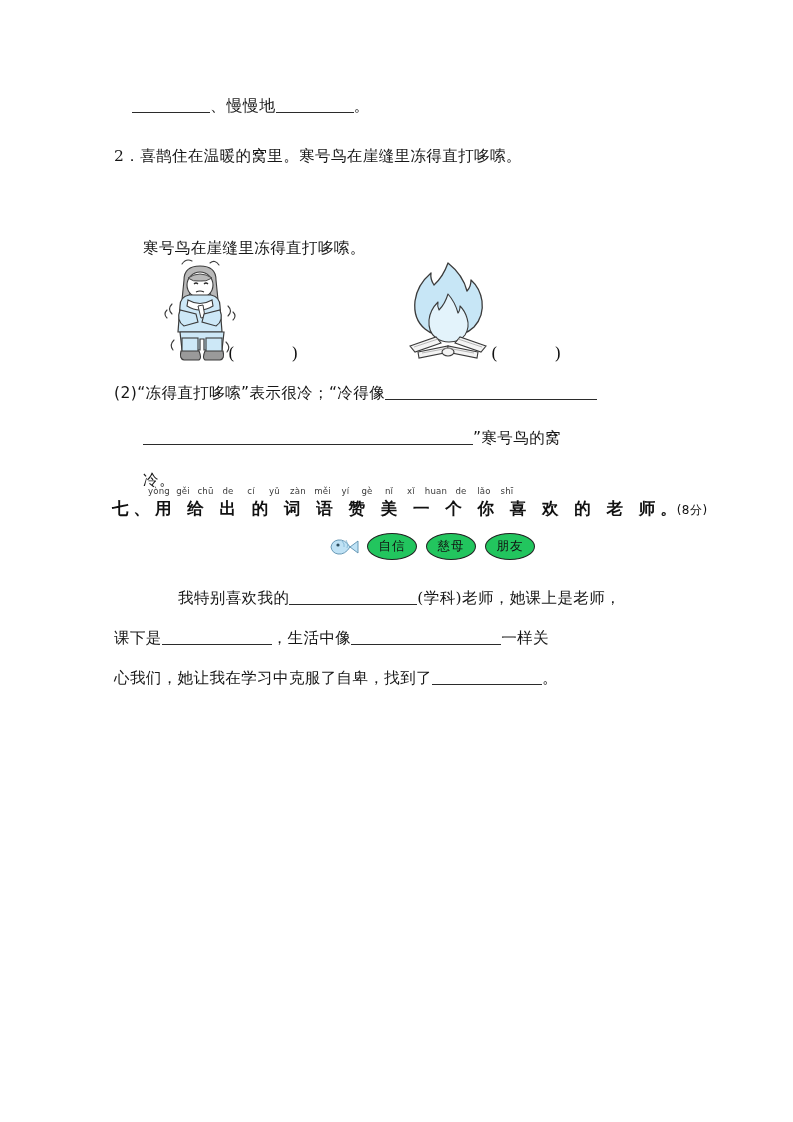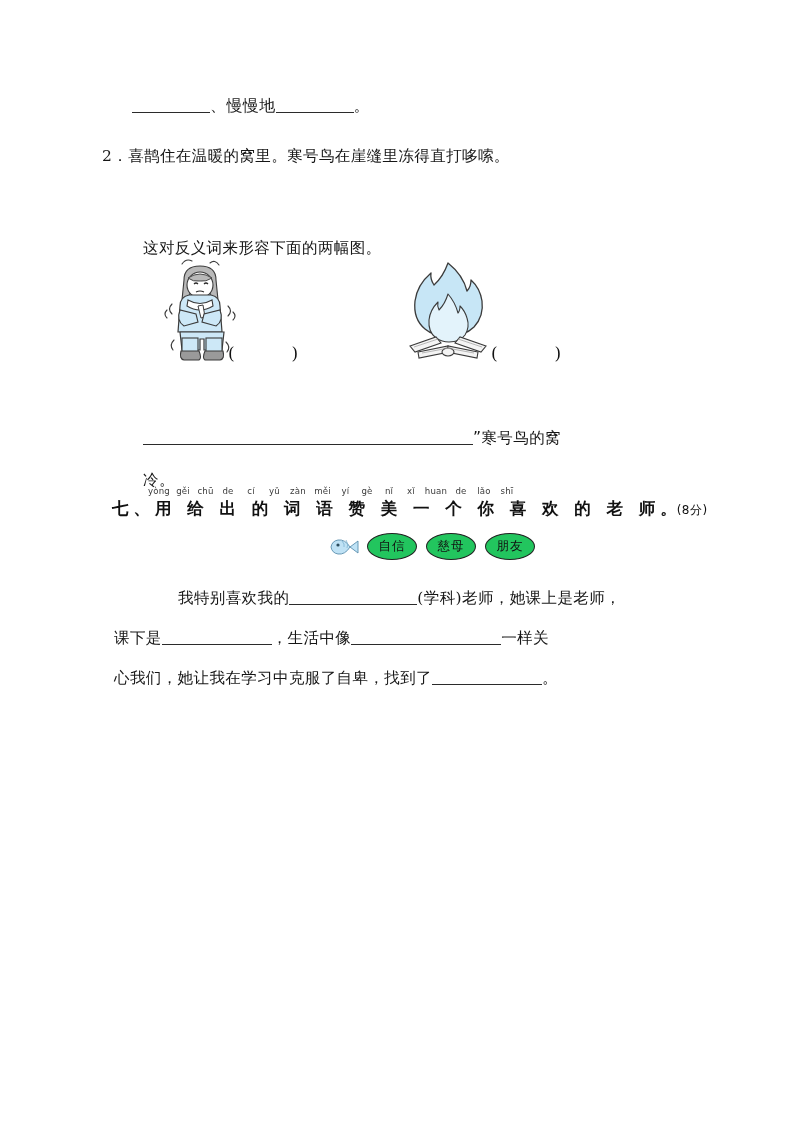--- a/index.html
+++ b/index.html
@@ -114,27 +114,27 @@
 </style>
 </head>
 <body>
 
 <div class="page">
 
   <div class="row serif" style="left:132px; top:96px; font-size:16px;">
     <span class="blank b78"></span><span>、</span><span>慢慢地</span><span class="blank b78"></span><span>。</span>
   </div>
 
-  <div class="row serif" style="left:102px; top:146px; font-size:15.5px;">
+  <div class="row serif" style="left:114px; top:146px; font-size:15.5px;">
     <span>2．</span><span>喜鹊住在温暖的窝里。寒号鸟在崖缝里冻得直打哆嗦。</span>
   </div>
 
 
   <div class="row" style="left:143px; top:238px; font-size:15.5px;">
-    <span>这对反义词来形容下面的两幅图。</span>
+    <span>寒号鸟在崖缝里冻得直打哆嗦。</span>
   </div>
 
   <div class="fig" style="left:158px; top:258px; width:84px; height:106px;">
     <svg width="84" height="106" viewBox="0 0 84 106">
       <g fill="none" stroke="#3b3b3b" stroke-width="1.1" stroke-linecap="round" stroke-linejoin="round">
 
         <path d="M14 46 q-5 5 0 10"></path>
         <path d="M9 52 q-4 4 0 8"></path>
         <path d="M16 82 q-5 5 -1 10"></path>
 
@@ -200,20 +200,23 @@
     <span>(</span>
     <span style="display:inline-block;width:46px;"></span>
     <span>)</span>
   </div>
   <div class="paren" style="left:491px; top:343px;">
     <span>(</span>
     <span style="display:inline-block;width:46px;"></span>
     <span>)</span>
   </div>
 
+  <div class="row" style="left:114px; top:383px; font-size:15.5px;">
+    <span>(2)</span><span>“冻得直打哆嗦”表示很冷；“冷得像</span><span class="blank b212"></span>
+  </div>
 
   <div class="row" style="left:143px; top:428px; font-size:15.5px;">
     <span class="blank b330"></span><span>”寒号鸟的窝</span>
   </div>
 
   <div class="row" style="left:143px; top:470px; font-size:15.5px;">
     <span>冷。</span>
   </div>
 
   <div class="sec-head">

